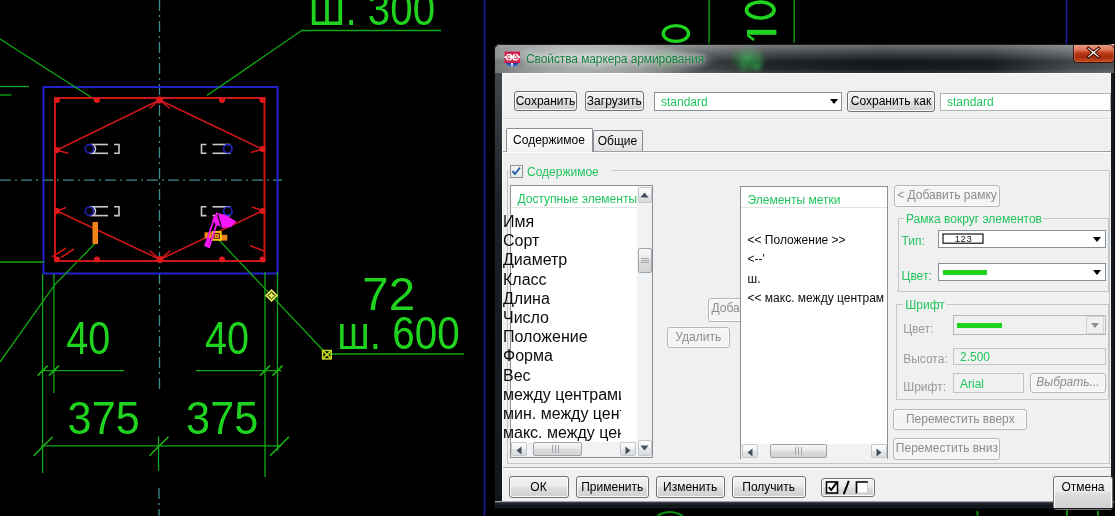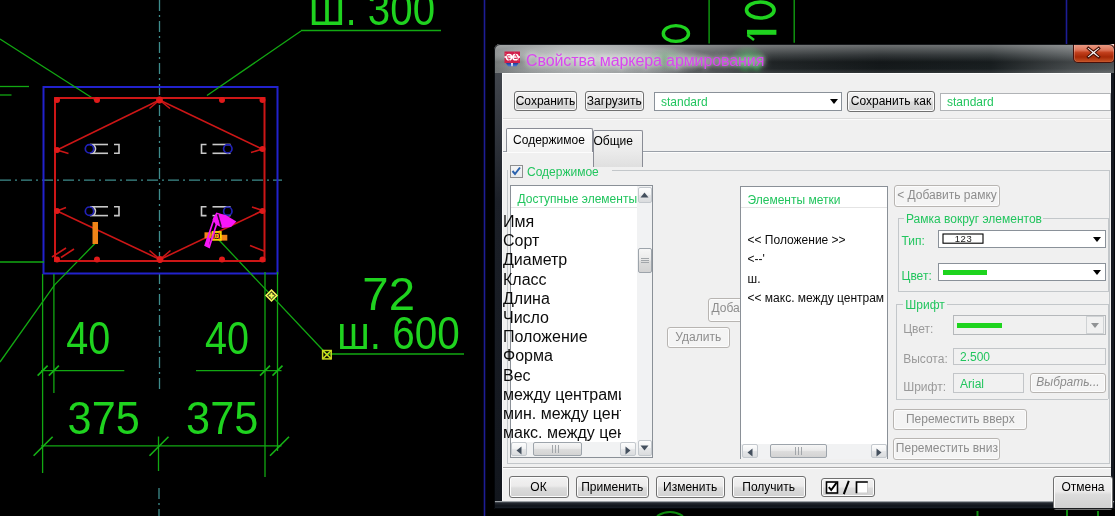--- a/index.html
+++ b/index.html
@@ -189,21 +189,21 @@
 <svg class="abs" style="left:504px;top:51px" width="17" height="16" viewBox="0 0 17 16">
  <rect x="0.5" y="0.5" width="15.5" height="11.5" fill="#d01f4a"></rect>
  <path d="M0.5,6 L16,6" stroke="#fff" stroke-width="1.6" fill="none"></path>
  <circle cx="5" cy="6.2" r="2.6" fill="none" stroke="#fff" stroke-width="1.5"></circle>
  <circle cx="11.5" cy="6.2" r="2.6" fill="none" stroke="#fff" stroke-width="1.5"></circle>
  <path d="M1.5,2 L6,10.5 M10.5,1.5 L15,10" stroke="#e8506f" stroke-width="1" fill="none"></path>
  <path d="M2,12 L14.5,12 L12.5,15.2 L4,15.2 Z" fill="#3c6ad2"></path>
  <path d="M2,12 L14.5,12 L13.5,13.6 L3,13.6 Z" fill="#26449e"></path>
  <path d="M7,12 L9,12 L8.6,15.2 L7.4,15.2 Z" fill="#eef2fa"></path>
 </svg>
-<div class="abs" style="left:526px;top:51.5px;font-size:16px;color:#d946ef;letter-spacing:-0.1px;white-space:nowrap;text-shadow:0 0 5px rgba(255,255,255,0.95),0 0 10px rgba(255,255,255,0.6);">Свойства маркера армирования</div>
+<div class="abs" style="left:526px;top:51.5px;font-size:12px;color:#15803d;letter-spacing:-0.1px;white-space:nowrap;text-shadow:0 0 5px rgba(255,255,255,0.95),0 0 10px rgba(255,255,255,0.6);">Свойства маркера армирования</div>
 
 <div class="abs" style="left:1072.5px;top:44px;width:42px;height:19px;border-radius:0 0 5px 5px;box-sizing:border-box;border:1px solid #47100a;border-top:none;
  background:linear-gradient(180deg,#eca18c 0%,#dd7357 34%,#c13e1b 48%,#a52806 72%,#c14e22 96%,#d2633a 100%);box-shadow:inset 0 1px 0 rgba(255,255,255,0.6),inset 1px 0 0 rgba(255,255,255,0.22),inset -1px 0 0 rgba(255,255,255,0.22);"></div>
 <svg class="abs" style="left:1086px;top:46px" width="15" height="14" viewBox="0 0 15 14">
  <path d="M2.2,1 L7.5,5 L12.8,1 L14,2.4 L9.3,6.6 L14,10.8 L12.8,12.2 L7.5,8.2 L2.2,12.2 L1,10.8 L5.7,6.6 L1,2.4 Z" fill="#fff" stroke="#471106" stroke-width="1.1"></path>
 </svg>
 
 <div class="abs" style="left:494px;top:73px;width:8px;height:428px;background:linear-gradient(180deg,#42464d,#1b1f27 30%,#12161d);"></div>
 <div class="abs" style="left:1111px;top:73px;width:4px;height:428px;background:#14181f;"></div>
 <div class="abs" style="left:494px;top:501px;width:621px;height:7.5px;background:linear-gradient(180deg,#9da2a6 0%,#9da2a6 14%,#262b33 20%,#10141b 60%,#1d232b 100%);"></div>
@@ -214,21 +214,21 @@
 <div class="b" style="left:584.5px;top:91px;width:59.5px;height:20px;line-height:18px;">Загрузить</div>
 <div class="cmb" style="left:654px;top:91.5px;width:187.5px;height:19.5px;"></div>
 <div class="t" style="left:661px;top:94.5px;">standard</div>
 <div class="arr" style="left:830px;top:99px;"></div>
 <div class="b" style="left:847px;top:90.5px;width:88px;height:21px;line-height:19px;">Сохранить как</div>
 <div class="cmb" style="left:939.5px;top:92.5px;width:171.5px;height:18.5px;border-color:#b0b3b6;"></div>
 <div class="t" style="left:947px;top:95px;">standard</div>
 <div class="abs" style="left:503px;top:117.5px;width:608px;height:0;border-top:1px solid #dadada;border-bottom:1px solid #fbfbfb;"></div>
 
 <div class="abs" style="left:503px;top:150.5px;width:608px;height:0;border-top:1px solid #9aa0a8;border-bottom:1px solid #fcfcfc;"></div>
-<div class="abs" style="left:592.5px;top:129.5px;width:50px;height:37px;box-sizing:border-box;border:1px solid #898c95;border-bottom:none;border-radius:2px 2px 0 0;background:linear-gradient(180deg,#f4f4f4,#ebebeb 55%,#dfdfdf);font-size:12px;text-align:left;line-height:21px;">Общие</div>
+<div class="abs" style="left:592.5px;top:129.5px;width:50px;height:21px;box-sizing:border-box;border:1px solid #898c95;border-bottom:none;border-radius:2px 2px 0 0;background:linear-gradient(180deg,#f4f4f4,#ebebeb 55%,#dfdfdf);font-size:12px;text-align:center;line-height:21px;">Общие</div>
 <div class="abs" style="left:505.5px;top:127.5px;width:87px;height:24px;box-sizing:border-box;border:1px solid #898c95;border-bottom:none;border-radius:2px 2px 0 0;background:linear-gradient(180deg,#fefefe,#f2f2f2);font-size:12px;text-align:center;line-height:22px;">Содержимое</div>
 
 <div class="gl" style="left:612px;top:170px;width:497px;height:1px;"></div>
 <div class="gl" style="left:506.5px;top:170px;width:1px;height:293px;"></div>
 <div class="gl" style="left:1108.5px;top:170px;width:1px;height:293px;"></div>
 <div class="gl" style="left:506.5px;top:463px;width:603px;height:1px;"></div>
 <div class="abs" style="left:509.5px;top:164.5px;width:13px;height:13px;box-sizing:border-box;border:1px solid #8e8f8f;background:linear-gradient(180deg,#f4f4f4,#e9ecee);"></div>
 <svg class="abs" style="left:511px;top:166px" width="11" height="11" viewBox="0 0 11 11">
       <path d="M1.5,5 L4,8 L9,1.5" stroke="#2a62ae" stroke-width="2" fill="none"></path>
     </svg>

